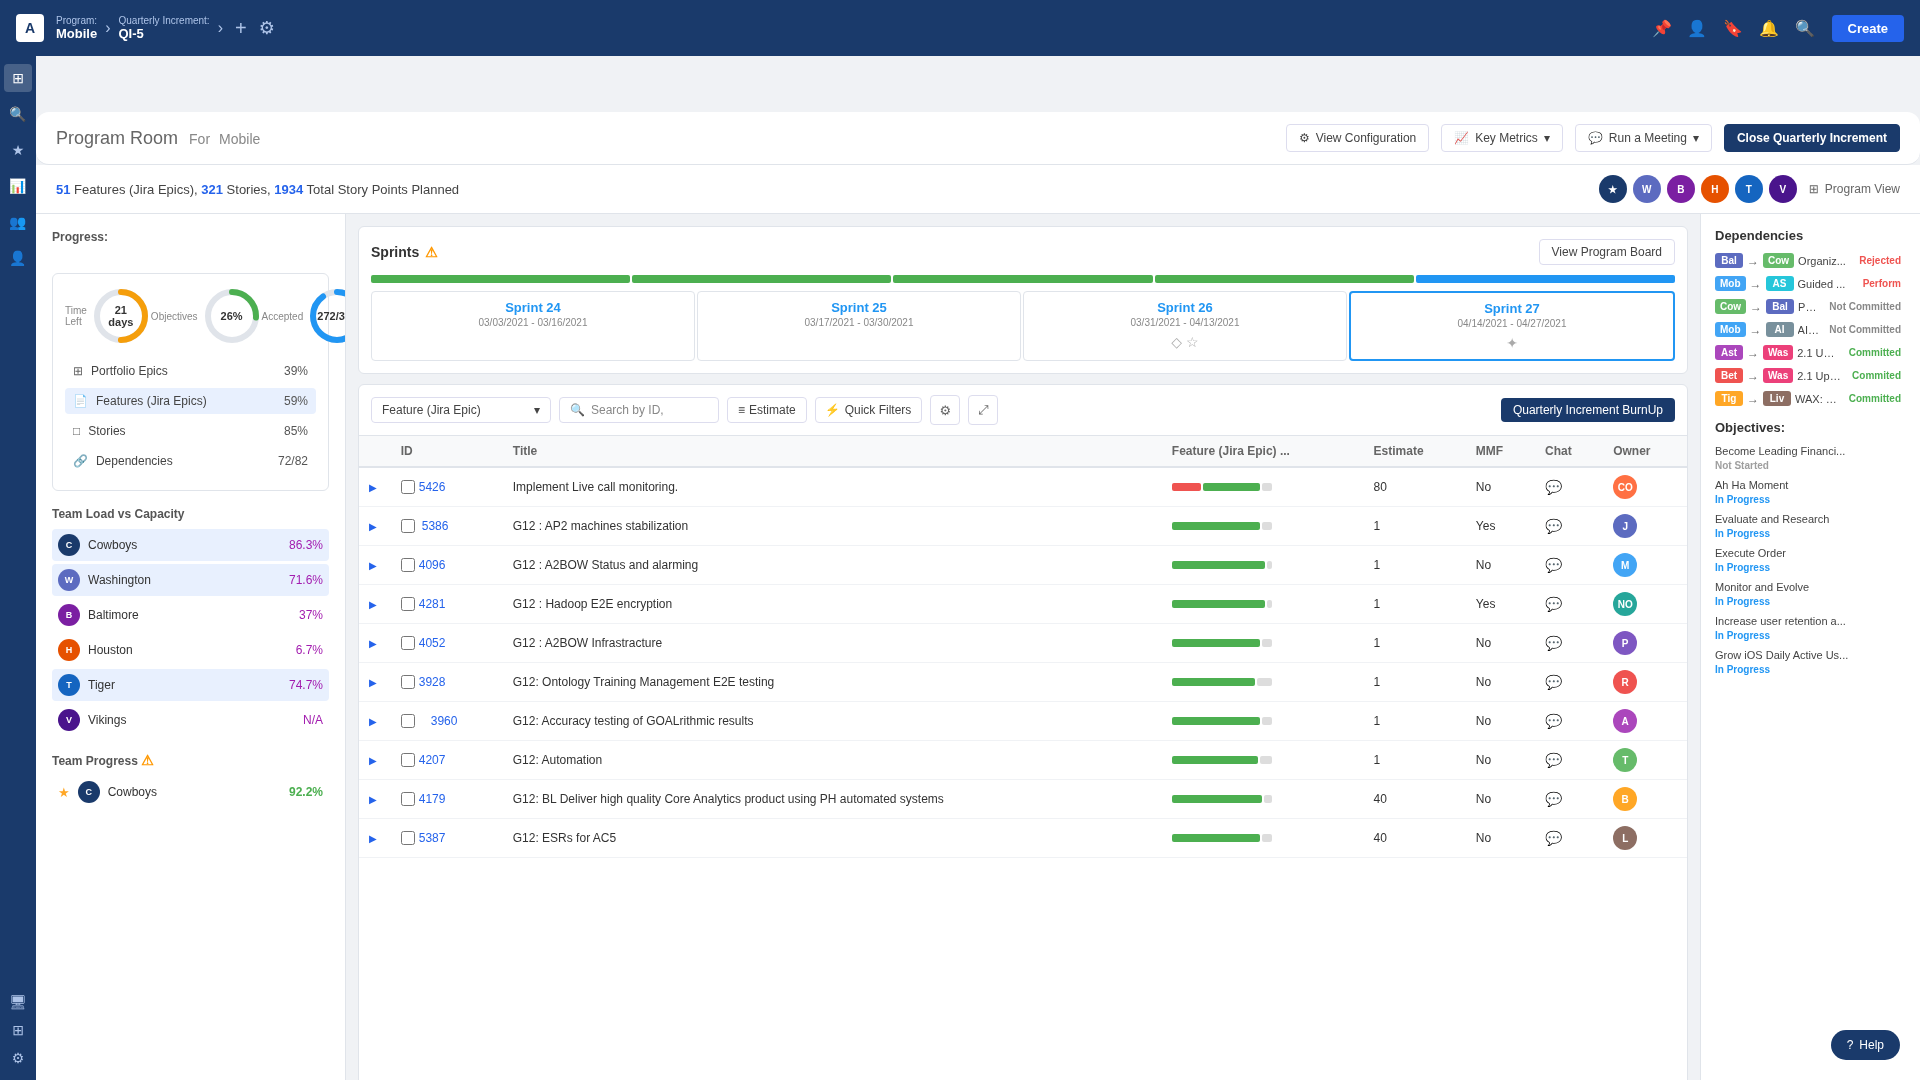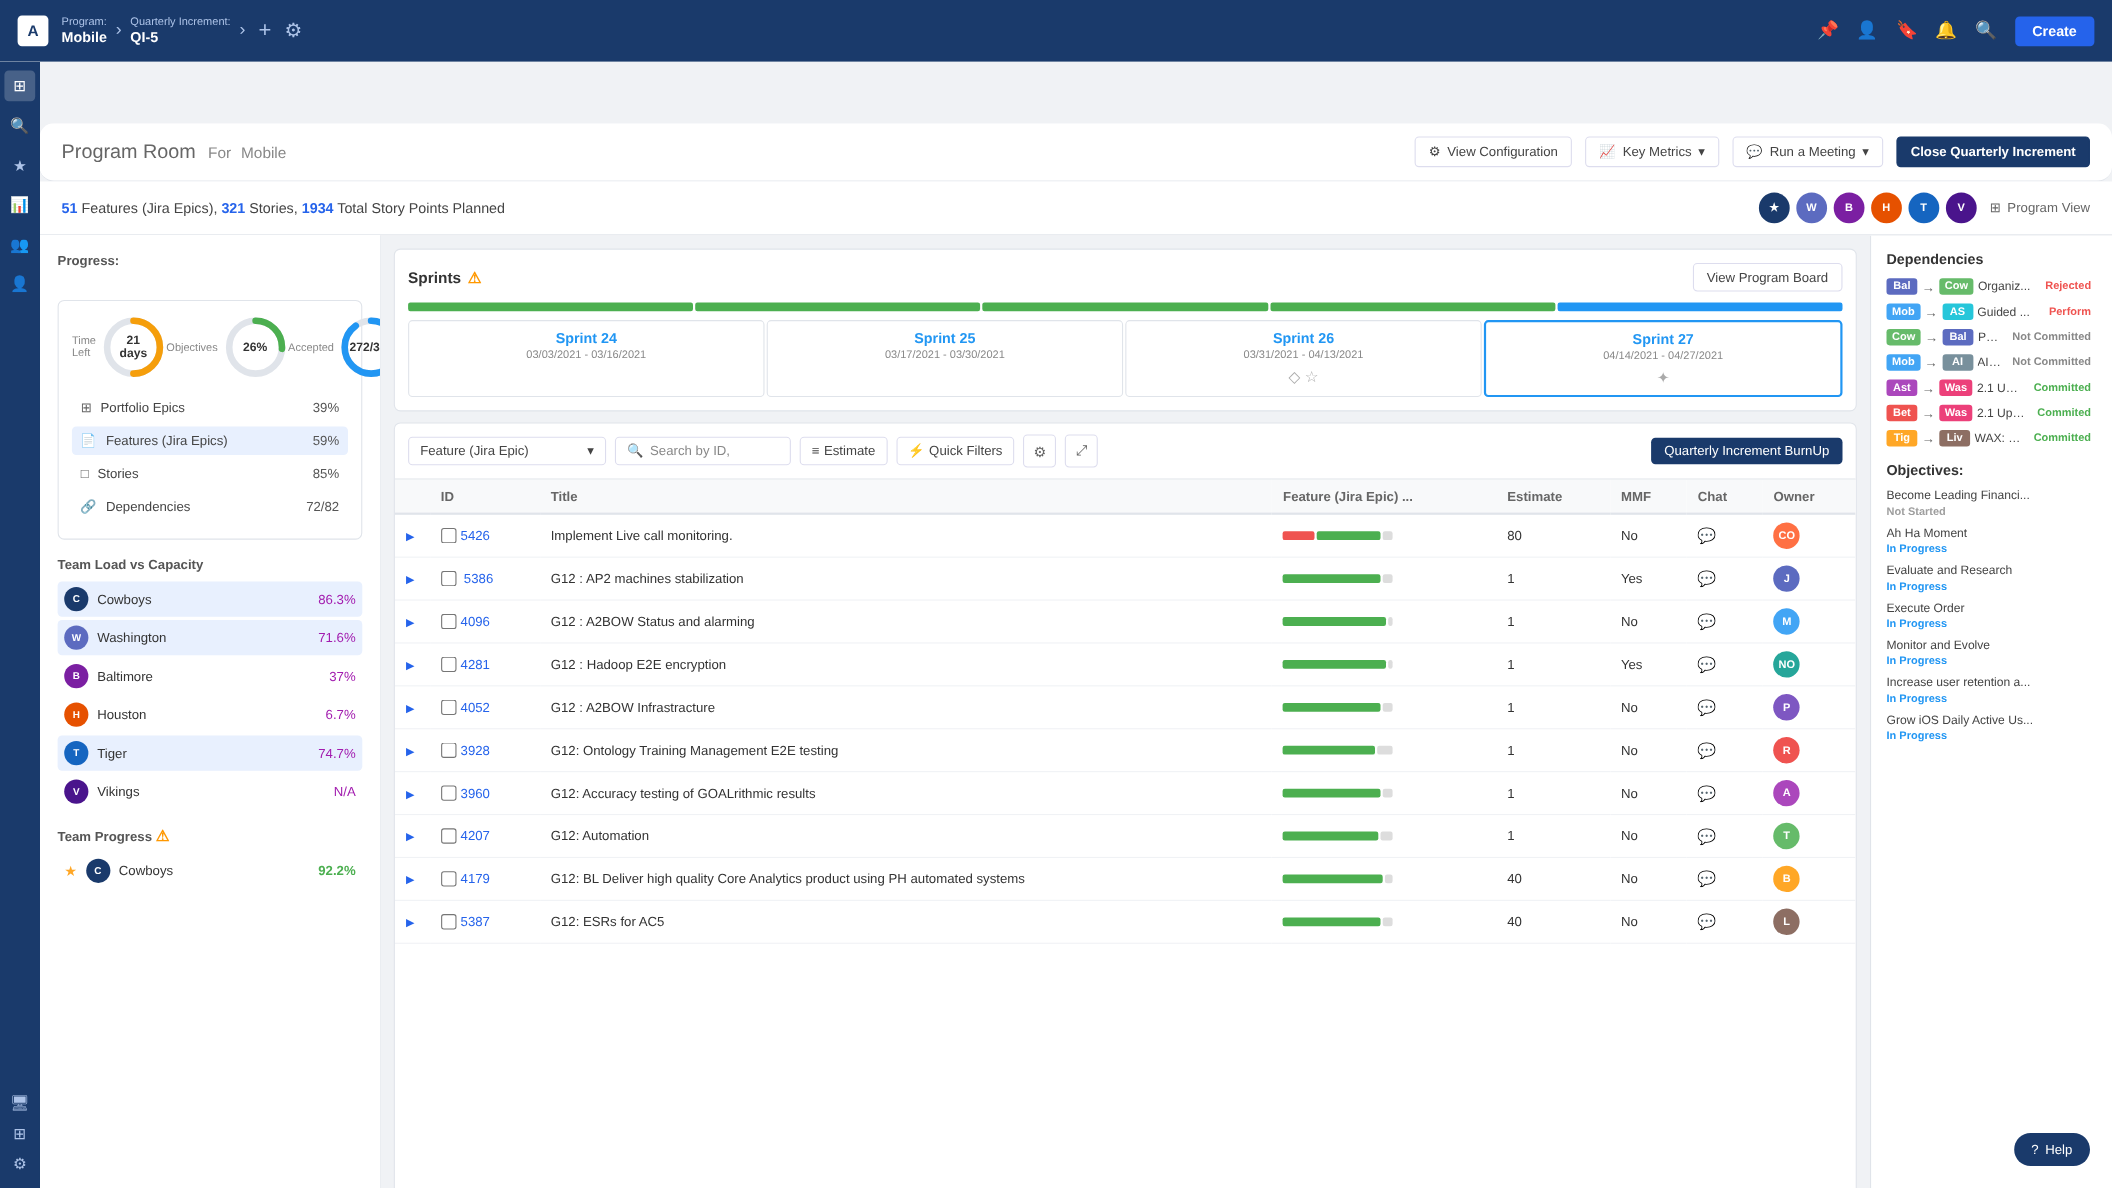--- a/index.html
+++ b/index.html
@@ -803,21 +803,21 @@
     </td>
     <td>
       <div class="avatar" style="background:#ef5350">R</div>
     </td>
   </tr>
                 <tr>
     <td>
       <span class="expand-btn">▶</span>
     </td>
     <td>
-      <div style="display:flex;align-items:center;gap:4px">
+      <div style="display:flex;align-items:center;gap:16px">
         <input type="checkbox" class="checkbox" style="">
         <span class="row-id">3960</span>
       </div>
     </td>
     <td>
       <span>G12: Accuracy testing of GOALrithmic results</span>
     </td>
     <td>
       <div class="feature-bar-container">
 

